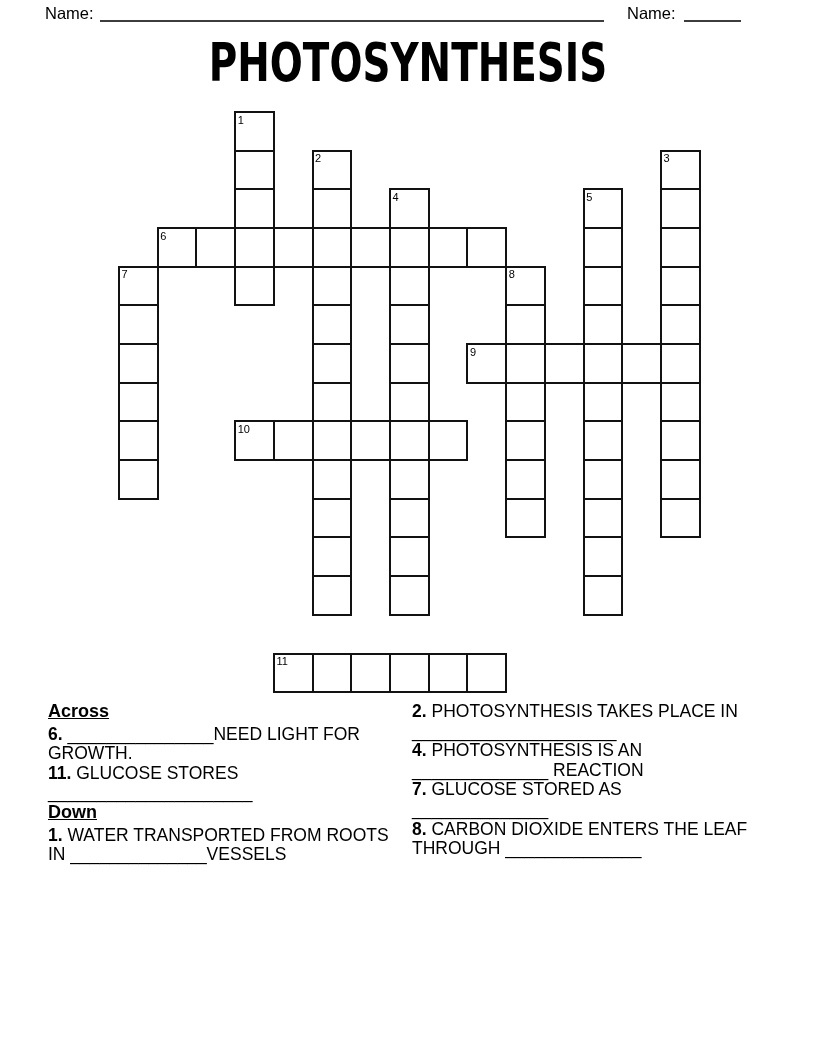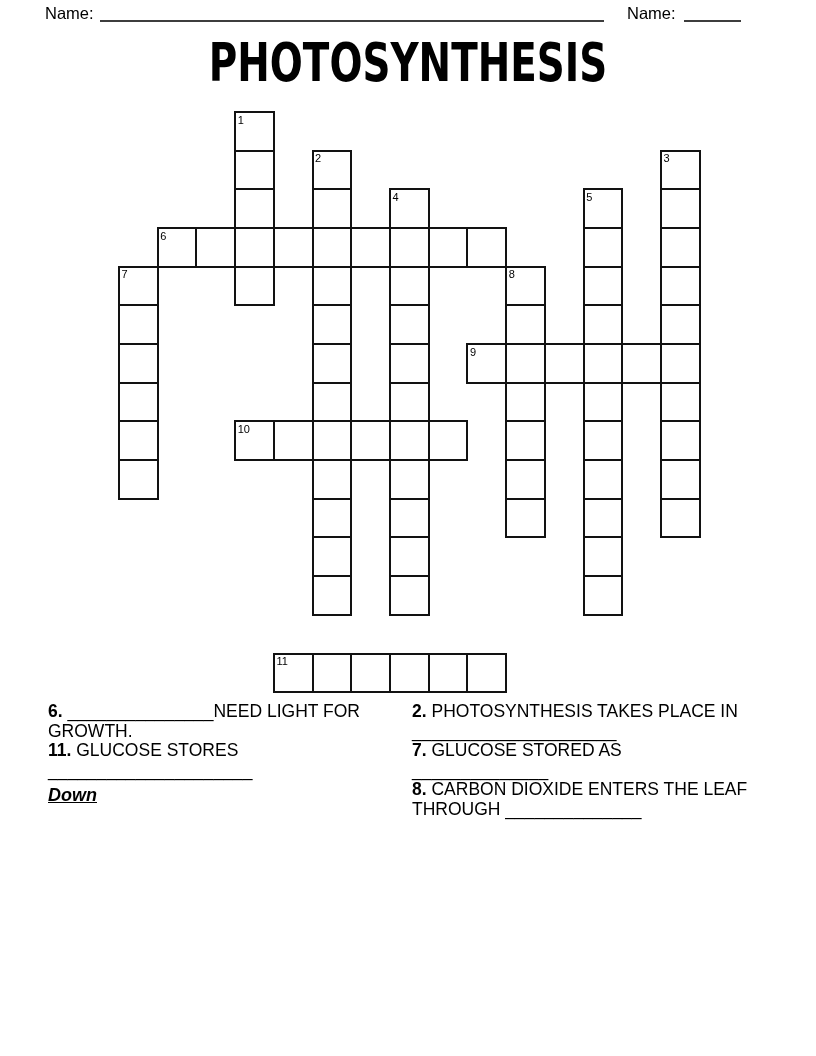--- a/index.html
+++ b/index.html
@@ -27,21 +27,21 @@
     position:absolute;font-size:11px;line-height:1;
     font-family:"Liberation Sans",sans-serif;color:#000;
   }
   .clue-col{position:absolute;font-size:17.5px;line-height:19.6px;}
   .clue{white-space:pre-wrap;}
   .clue-num{font-weight:bold;}
   .clue-heading{
     font-weight:bold;text-decoration:underline;
     font-size:18px;margin-bottom:3px;
   }
-  .clue-col .clue-heading:not(:first-child){margin-top:6px;font-style:italic;}
+  .clue-col .clue-heading:not(:first-child){}
 </style>
 </head>
 <body>
 
 <div class="hdr-label" style="left:45px;top:4px;">Name:</div>
 <div class="hline" style="left:100px;top:20px;width:504px;"></div>
 <div class="hdr-label" style="left:627px;top:4px;">Name:</div>
 <div class="hline" style="left:684px;top:20px;width:57px;"></div>
 
 <div class="title">PHOTOSYNTHESIS</div>
@@ -143,26 +143,31 @@
     <div class="cell" style="left: 272.88px; top: 652.52px; width: 40.72px; height: 40.68px;"></div>
     <div class="cell" style="left: 311.6px; top: 652.52px; width: 40.72px; height: 40.68px;"></div>
     <div class="cell" style="left: 350.32px; top: 652.52px; width: 40.72px; height: 40.68px;"></div>
     <div class="cell" style="left: 389.04px; top: 652.52px; width: 40.72px; height: 40.68px;"></div>
     <div class="cell" style="left: 427.76px; top: 652.52px; width: 40.72px; height: 40.68px;"></div>
     <div class="cell" style="left: 466.48px; top: 652.52px; width: 40.72px; height: 40.68px;"></div>
     <div class="cellnum" style="left: 276.38px; top: 656.02px;">11</div>
   </div>
 
 <div class="clue-col" style="left:48px;top:702px;width:352px;">
+    <div class="clue-heading">Across</div>
     <div class="clue"><span class="clue-num">6. </span><span>_______________NEED LIGHT FOR
 GROWTH.</span></div>
     <div class="clue"><span class="clue-num">11. </span><span>GLUCOSE STORES
 _____________________</span></div>
     <div class="clue-heading">Down</div>
+    <div class="clue"><span class="clue-num">1. </span><span>WATER TRANSPORTED FROM ROOTS
+IN ______________VESSELS</span></div>
   </div>
 <div class="clue-col" style="left:412px;top:702px;width:372px;">
     <div class="clue"><span class="clue-num">2. </span><span>PHOTOSYNTHESIS TAKES PLACE IN
 _____________________</span></div>
+    <div class="clue"><span class="clue-num">4. </span><span>PHOTOSYNTHESIS IS AN
+______________ REACTION</span></div>
     <div class="clue"><span class="clue-num">7. </span><span>GLUCOSE STORED AS
 ______________</span></div>
     <div class="clue"><span class="clue-num">8. </span><span>CARBON DIOXIDE ENTERS THE LEAF
 THROUGH ______________</span></div>
   </div>
 
 </body></html>

